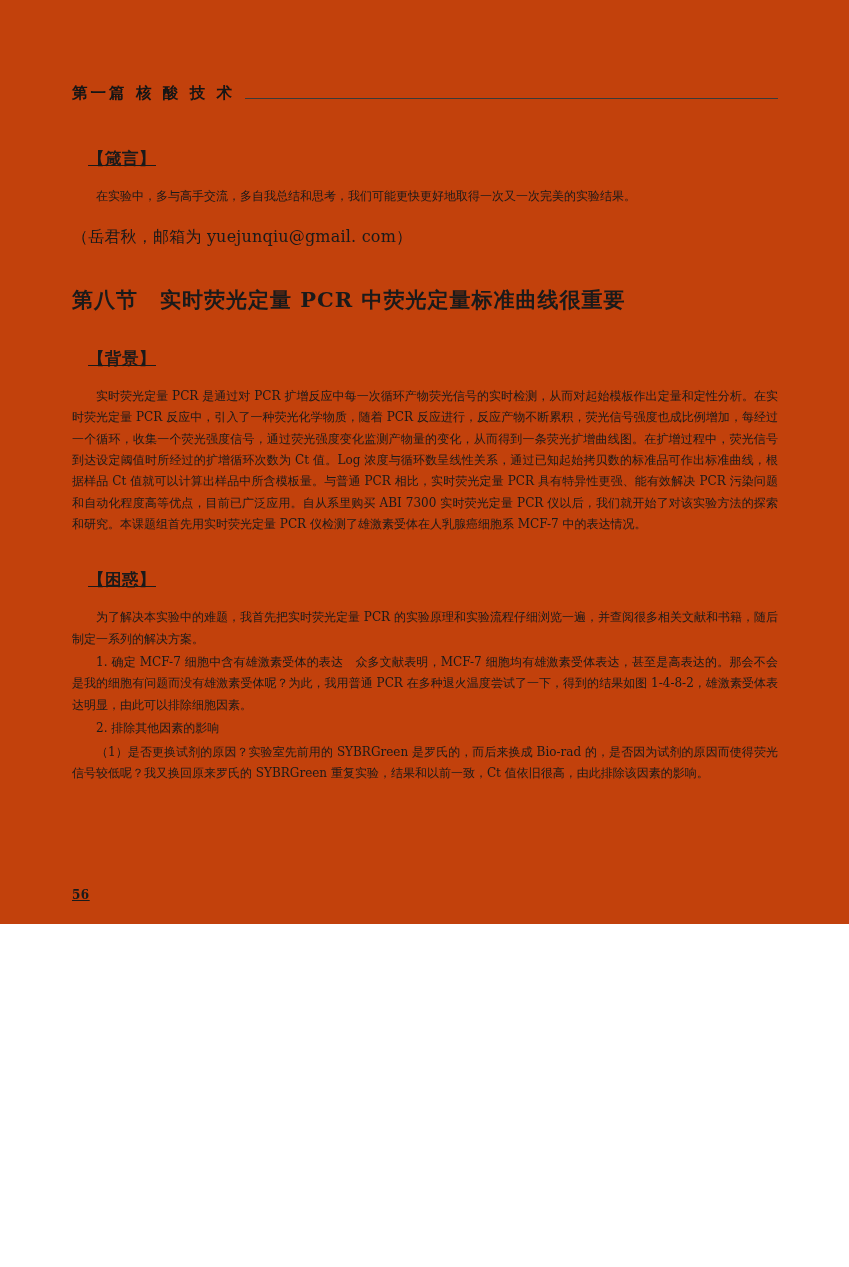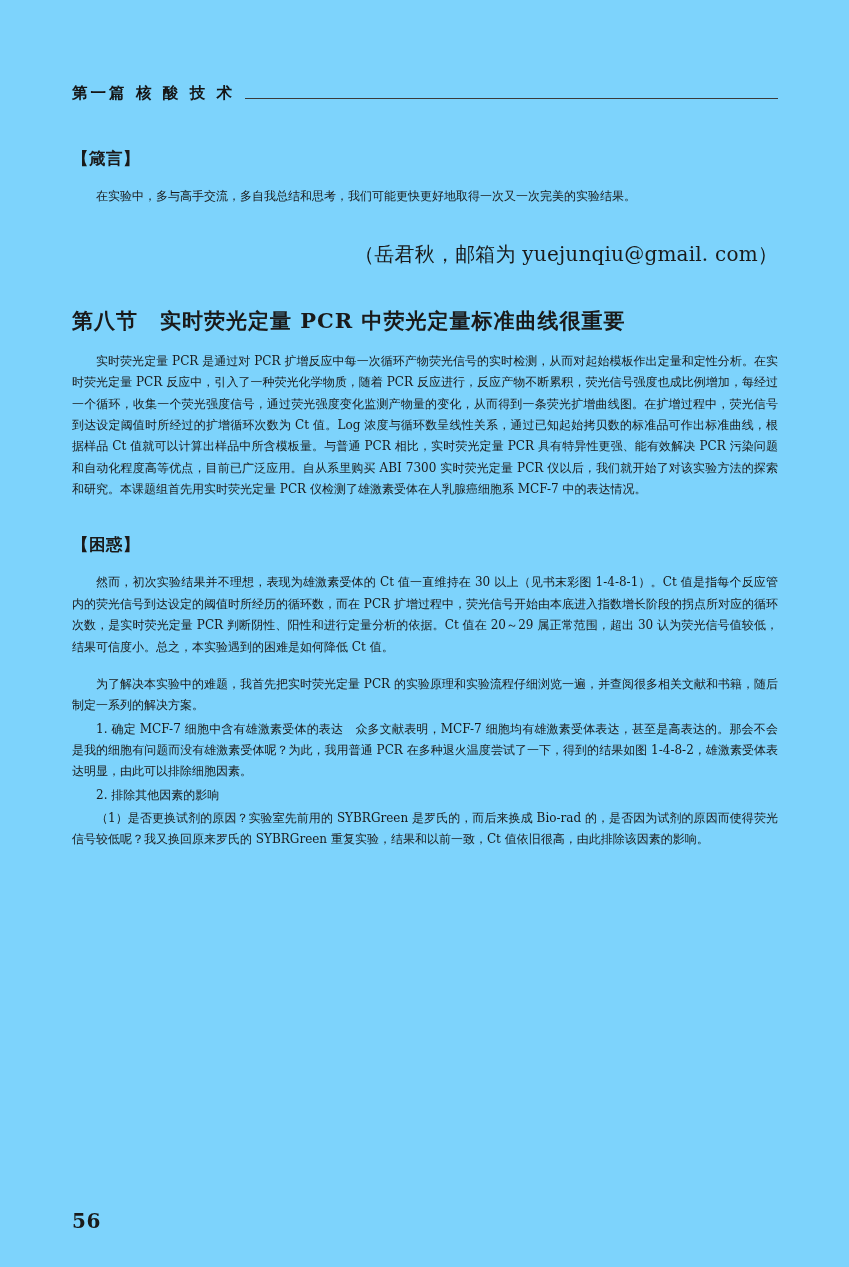--- a/index.html
+++ b/index.html
@@ -3,22 +3,22 @@
 <meta charset="utf-8">
 <style>
   html, body {
     margin: 0;
     padding: 0;
     background: #ffffff;
   }
   .page {
     position: relative;
     width: 849px;
-    height: 1267px;
-    background: #7dd3fc;
+    height: 924px;
+    background: #c2410c;
     font-family: "DejaVu Serif", "Liberation Serif", serif;
     color: #1a1a1a;
     overflow: hidden;
   }
   .content {
     position: absolute;
     left: 72px;
     top: 78px;
     width: 706px;
   }
@@ -39,61 +39,63 @@
   .runhead-rule {
     flex: 1;
     height: 1px;
     background: #3a3a3a;
     margin-bottom: 5px;
   }
 
   .block-title {
     font-size: 16.5px;
     font-weight: bold;
-    margin: 0;
+    margin: 16px;
     letter-spacing: 0.5px;
+    text-decoration: underline;
   }
   .sec-maxim { margin-top: 44px; }
   .sec-bg { margin-top: 34px; }
 
   p {
     margin: 0;
     font-size: 12px;
     line-height: 1.78;
     text-align: justify;
     text-justify: inter-ideograph;
   }
   .indent { text-indent: 2em; }
   .para-gap { margin-top: 2px; }
 
   .attribution {
-    margin-top: 30px;
-    font-size: 20px;
-    text-align: right;
+    margin-top: 16px;
+    font-size: 16px;
+    text-align: left;
     letter-spacing: 0.2px;
   }
   .mono { font-family: "DejaVu Serif", "Liberation Serif", serif; }
 
   .section-heading {
     margin-top: 34px;
     font-size: 21px;
     font-weight: bold;
     letter-spacing: 1px;
   }
   .section-heading .gap { display: inline-block; width: 22px; }
 
   .body-block { margin-top: 16px; }
 
   .folio {
     position: absolute;
     left: 72px;
-    bottom: 34px;
-    font-size: 20px;
+    bottom: 22px;
+    font-size: 12px;
     font-weight: bold;
     letter-spacing: 0.5px;
+    text-decoration: underline;
   }
 </style>
 </head>
 <body>
 
 <div class="page">
   <div class="content">
 
     <div class="runhead">
       <span class="runhead-text">第一篇  核 酸 技 术</span>
@@ -103,28 +105,26 @@
     <h2 class="block-title sec-maxim">【箴言】</h2>
     <div class="body-block">
       <p class="indent">在实验中，多与高手交流，多自我总结和思考，我们可能更快更好地取得一次又一次完美的实验结果。</p>
       <p class="attribution mono">（岳君秋，邮箱为 yuejunqiu@gmail. com）</p>
     </div>
 
     <div class="section-heading">
       <span>第八节</span><span class="gap"></span><span>实时荧光定量 PCR 中荧光定量标准曲线很重要</span>
     </div>
 
+    <h2 class="block-title sec-bg">【背景】</h2>
     <div class="body-block">
       <p class="indent">实时荧光定量 PCR 是通过对 PCR 扩增反应中每一次循环产物荧光信号的实时检测，从而对起始模板作出定量和定性分析。在实时荧光定量 PCR 反应中，引入了一种荧光化学物质，随着 PCR 反应进行，反应产物不断累积，荧光信号强度也成比例增加，每经过一个循环，收集一个荧光强度信号，通过荧光强度变化监测产物量的变化，从而得到一条荧光扩增曲线图。在扩增过程中，荧光信号到达设定阈值时所经过的扩增循环次数为 Ct 值。Log 浓度与循环数呈线性关系，通过已知起始拷贝数的标准品可作出标准曲线，根据样品 Ct 值就可以计算出样品中所含模板量。与普通 PCR 相比，实时荧光定量 PCR 具有特异性更强、能有效解决 PCR 污染问题和自动化程度高等优点，目前已广泛应用。自从系里购买 ABI 7300 实时荧光定量 PCR 仪以后，我们就开始了对该实验方法的探索和研究。本课题组首先用实时荧光定量 PCR 仪检测了雄激素受体在人乳腺癌细胞系 MCF-7 中的表达情况。</p>
     </div>
 
     <h2 class="block-title sec-bg">【困惑】</h2>
-    <div class="body-block">
-      <p class="indent">然而，初次实验结果并不理想，表现为雄激素受体的 Ct 值一直维持在 30 以上（见书末彩图 1-4-8-1）。Ct 值是指每个反应管内的荧光信号到达设定的阈值时所经历的循环数，而在 PCR 扩增过程中，荧光信号开始由本底进入指数增长阶段的拐点所对应的循环次数，是实时荧光定量 PCR 判断阴性、阳性和进行定量分析的依据。Ct 值在 20～29 属正常范围，超出 30 认为荧光信号值较低，结果可信度小。总之，本实验遇到的困难是如何降低 Ct 值。</p>
-    </div>
 
     <div class="body-block">
       <p class="indent">为了解决本实验中的难题，我首先把实时荧光定量 PCR 的实验原理和实验流程仔细浏览一遍，并查阅很多相关文献和书籍，随后制定一系列的解决方案。</p>
       <p class="indent para-gap">1. 确定 MCF-7 细胞中含有雄激素受体的表达　众多文献表明，MCF-7 细胞均有雄激素受体表达，甚至是高表达的。那会不会是我的细胞有问题而没有雄激素受体呢？为此，我用普通 PCR 在多种退火温度尝试了一下，得到的结果如图 1-4-8-2，雄激素受体表达明显，由此可以排除细胞因素。</p>
       <p class="indent para-gap">2. 排除其他因素的影响</p>
       <p class="indent para-gap">（1）是否更换试剂的原因？实验室先前用的 SYBRGreen 是罗氏的，而后来换成 Bio-rad 的，是否因为试剂的原因而使得荧光信号较低呢？我又换回原来罗氏的 SYBRGreen 重复实验，结果和以前一致，Ct 值依旧很高，由此排除该因素的影响。</p>
     </div>
 
   </div>
 

